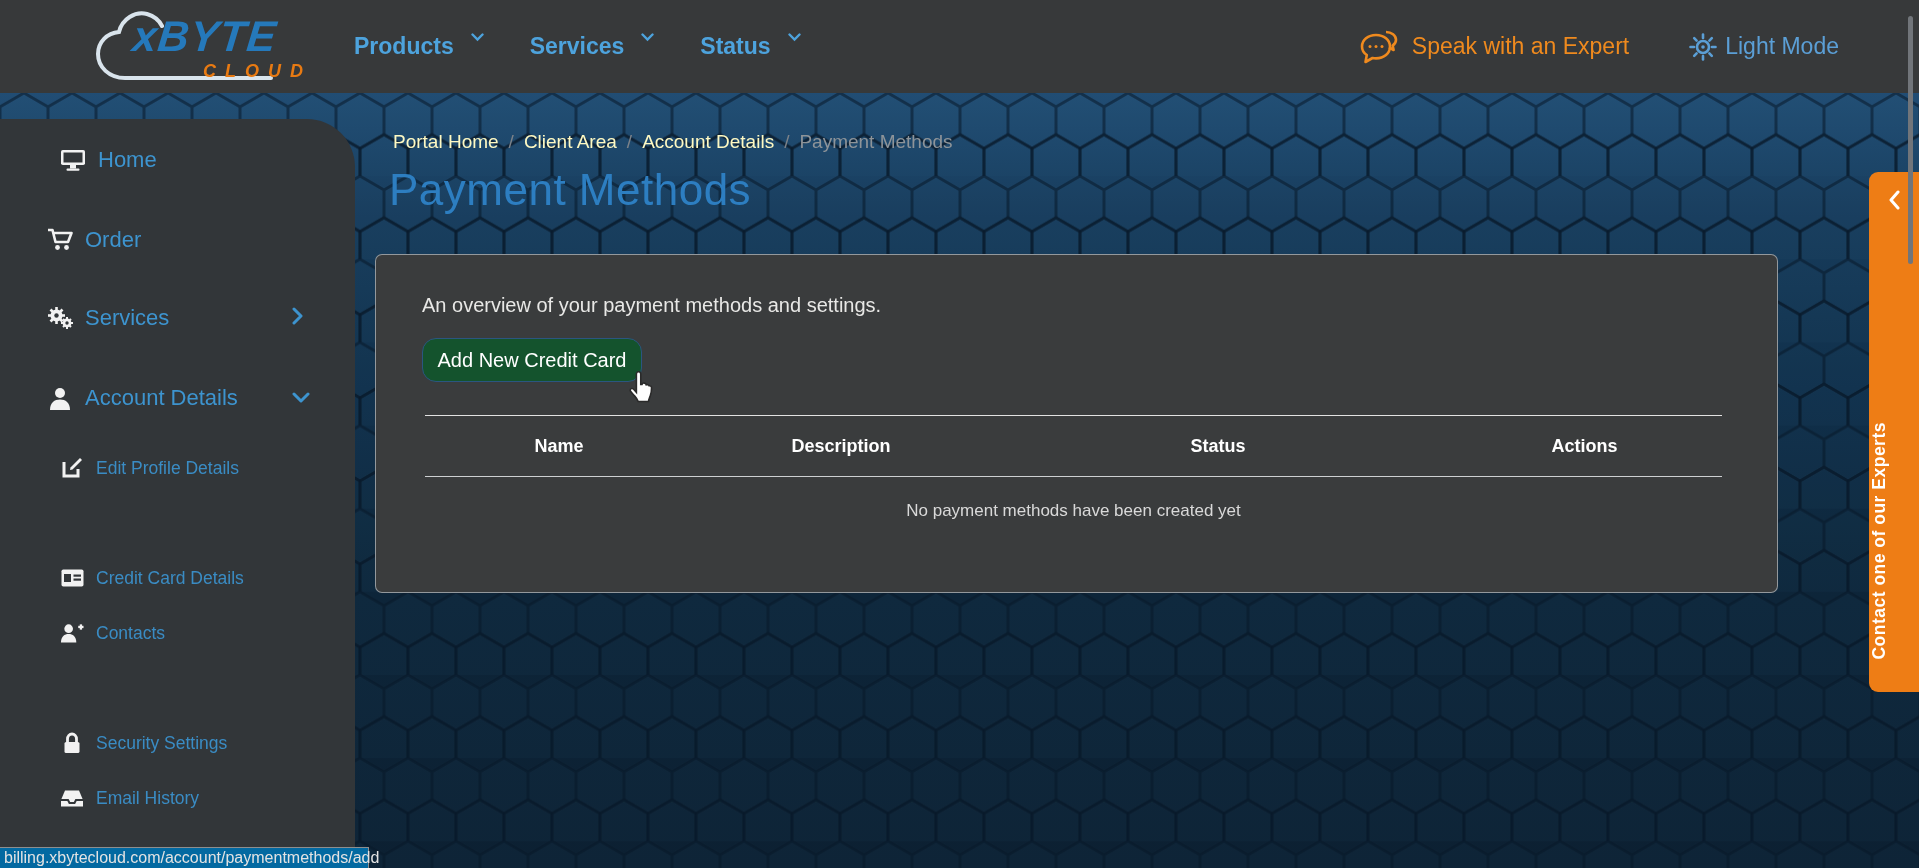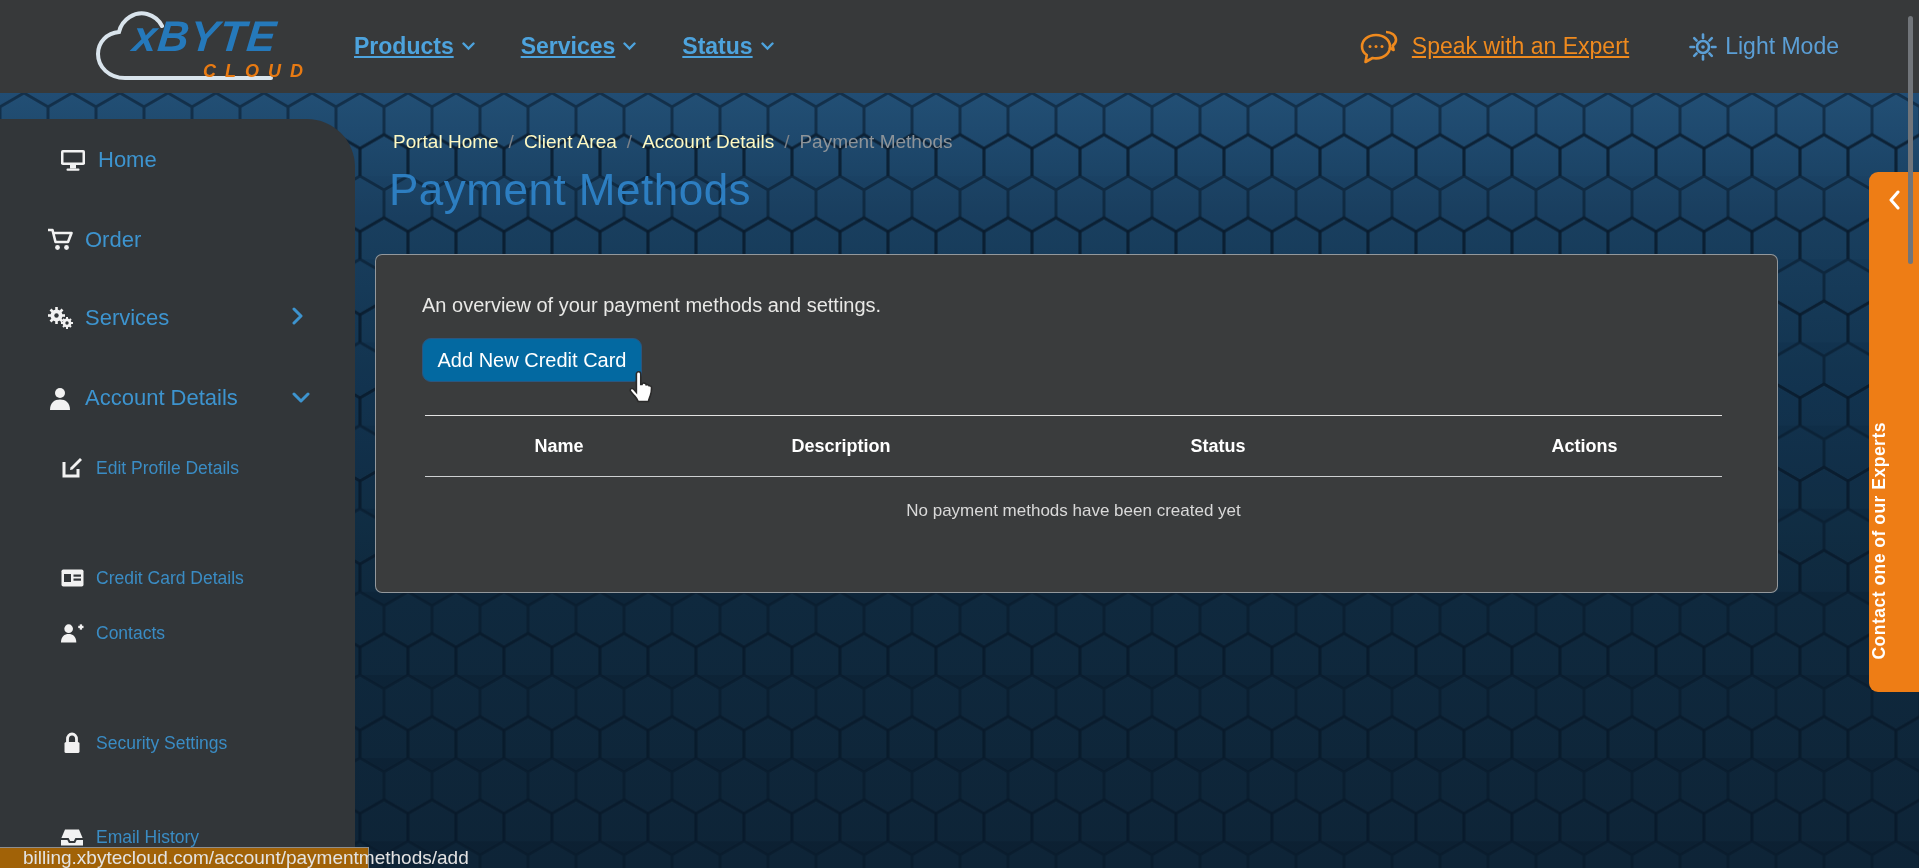--- a/index.html
+++ b/index.html
@@ -10,23 +10,23 @@
   
   .navbar { position:absolute; left:0; top:0; width:1919px; height:93px; background:#37393a; z-index:30;
             display:flex; align-items:center; }
   .logo { position:absolute; left:85px; top:4px; width:300px; height:86px; cursor:pointer; }
   .logo-cloud { position:absolute; left:0; top:4px; }
   .logo-main { position:absolute; left:48px; top:8px; font-size:43px; font-weight:bold; font-style:italic;
                color:#2579bb; letter-spacing:1px; transform:skewX(-6deg); }
   .logo-sub  { position:absolute; left:118px; top:57px; font-size:18px; font-weight:bold; font-style:italic;
                color:#e87a12; letter-spacing:9px; }
   .nav-menu { position:absolute; left:354px; top:0; height:93px; display:flex; align-items:center; gap:46px; }
-  .nav-item { display:flex; align-items:center; gap:8px; color:#4da3dd; font-size:23px; font-weight:bold; cursor:pointer;text-decoration:underline; }
+  .nav-item { display:flex; align-items:flex-start; gap:17px; color:#4da3dd; font-size:23px; font-weight:bold; cursor:pointer; }
   .nav-right { position:absolute; right:80px; top:0; height:93px; display:flex; align-items:center; gap:60px; }
-  .speak-expert { display:flex; align-items:center; gap:12px; color:#ef8a1e; font-size:23px; cursor:pointer;text-decoration:underline; }
+  .speak-expert { display:flex; align-items:center; gap:12px; color:#ef8a1e; font-size:23px; cursor:pointer; }
   .light-mode { display:flex; align-items:center; gap:8px; color:#5b9fd6; font-size:23px; cursor:pointer; }
 
   
   .bg-hex { position:absolute; left:0; top:93px; z-index:0; }
 
   
   .sidebar { position:absolute; left:0; top:119px; width:355px; height:749px; background:#323639;
              border-top-right-radius:48px; z-index:10; }
   .side-item { position:absolute; left:0; width:355px; height:46px; display:flex; align-items:center; cursor:pointer; }
   .side-item .icn { position:absolute; left:46px; width:28px; display:flex; justify-content:center; }
@@ -39,44 +39,44 @@
   .breadcrumb { position:absolute; left:393px; top:131px; z-index:5; font-size:19px; color:#7c8289; }
   .breadcrumb a { color:#fef9c3; text-decoration:none; cursor:pointer; }
   .breadcrumb .sep { margin:0 10px; color:#7c8289; }
   .breadcrumb .cur { color:#8e9499; }
   .page-title { position:absolute; left:389px; top:165px; z-index:5; font-size:44px; color:#2d7ec1;
                 font-weight:500; letter-spacing:0.5px; }
 
   .card { position:absolute; left:375px; top:254px; width:1403px; height:339px; z-index:5;
           background:#3a3c3d; border:1px solid rgba(220,228,235,0.55); border-radius:7px; }
   .card-intro { position:absolute; left:46px; top:39px; font-size:20px; color:#e8e8e6; }
-  .add-btn { position:absolute; left:46px; top:83px; width:220px; height:44px; background:#0369a1;
+  .add-btn { position:absolute; left:46px; top:83px; width:220px; height:44px; background:#14532d;
              color:#ffffff; font-size:20px; font-family:"Liberation Sans",sans-serif;
-             border:1px solid #2a5680; border-radius:9px; cursor:pointer; text-align:center; }
+             border:1px solid #2a5680; border-radius:14px; cursor:pointer; text-align:center; }
   .pm-table { position:absolute; left:49px; top:160px; width:1297px; border-collapse:collapse; table-layout:fixed; }
   .pm-table thead tr { border-top:1px solid #e2e2e2; border-bottom:1px solid #cdd0d2; }
   .pm-table th { height:61px; font-size:18px; font-weight:bold; color:#ffffff; text-align:center; }
   .pm-table td.empty { padding-top:24px; text-align:center; font-size:17px; color:#d9d9d9; }
 
   
   .expert-tab { position:absolute; right:0; top:172px; width:50px; height:520px; background:#ee7d15;
                 border-radius:9px 0 0 9px; z-index:20; cursor:pointer; }
   .expert-tab .chev { position:absolute; top:18px; left:0; width:50px; display:flex; justify-content:center; }
   .expert-tab .vlabel { position:absolute; bottom:32px; left:0; width:50px; text-align:center;
                         writing-mode:vertical-rl; transform:rotate(180deg);
                         color:#ffffff; font-size:17.5px; font-weight:bold; letter-spacing:0.5px; }
 
   
   .scroll-thumb { position:absolute; right:6px; top:16px; width:5px; height:248px; background:#71757a;
                   border-radius:3px; z-index:40; cursor:pointer; }
 
   
-  .statusbar { position:absolute; left:0; bottom:0; width:369px; height:21px; background:#a16207;
+  .statusbar { position:absolute; left:0; bottom:0; width:369px; height:21px; background:#0369a1;
                border-top:1px solid #8e8e8e; border-right:1px solid #8e8e8e; z-index:50;
-               font-size:19px; color:#e3e3e3; line-height:20px; padding-left:23px; }
+               font-size:16px; color:#e3e3e3; line-height:20px; padding-left:4px; }
 
   .cursor { position:absolute; left:626px; top:370px; z-index:60; pointer-events:none; }
 </style>
 </head>
 <body>
 
 <div id="app">
 
   <svg class="bg-hex" width="1919" height="775">
     <defs>
@@ -270,21 +270,21 @@
     <div class="side-item side-sub" style="top:601px;">
       <span class="icn">
         <svg width="18" height="22" viewBox="0 0 18 22">
             <path d="M4.5,10 L4.5,7 C4.5,4 6.5,2 9,2 C11.5,2 13.5,4 13.5,7 L13.5,10" fill="none" stroke="#f2f2f2" stroke-width="2.8"></path>
             <rect x="1.5" y="10" width="15" height="11" rx="1.6" fill="#f2f2f2"></rect>
           </svg>
       </span>
       <span class="lbl">Security Settings</span>
     </div>
 
-    <div class="side-item side-sub" style="top:695px;">
+    <div class="side-item side-sub" style="top:656px;">
       <span class="icn">
         <svg width="24" height="19" viewBox="0 0 24 19">
             <path d="M1,11 L5,1.5 L19,1.5 L23,11 L23,17.5 L1,17.5 Z" fill="#f2f2f2"></path>
             <path d="M1,11 L8,11 L9.5,14 L14.5,14 L16,11 L23,11" fill="none" stroke="#323639" stroke-width="2"></path>
           </svg>
       </span>
       <span class="lbl">Email History</span>
     </div>
 
     <div class="side-item side-sub" style="top:716px;">

